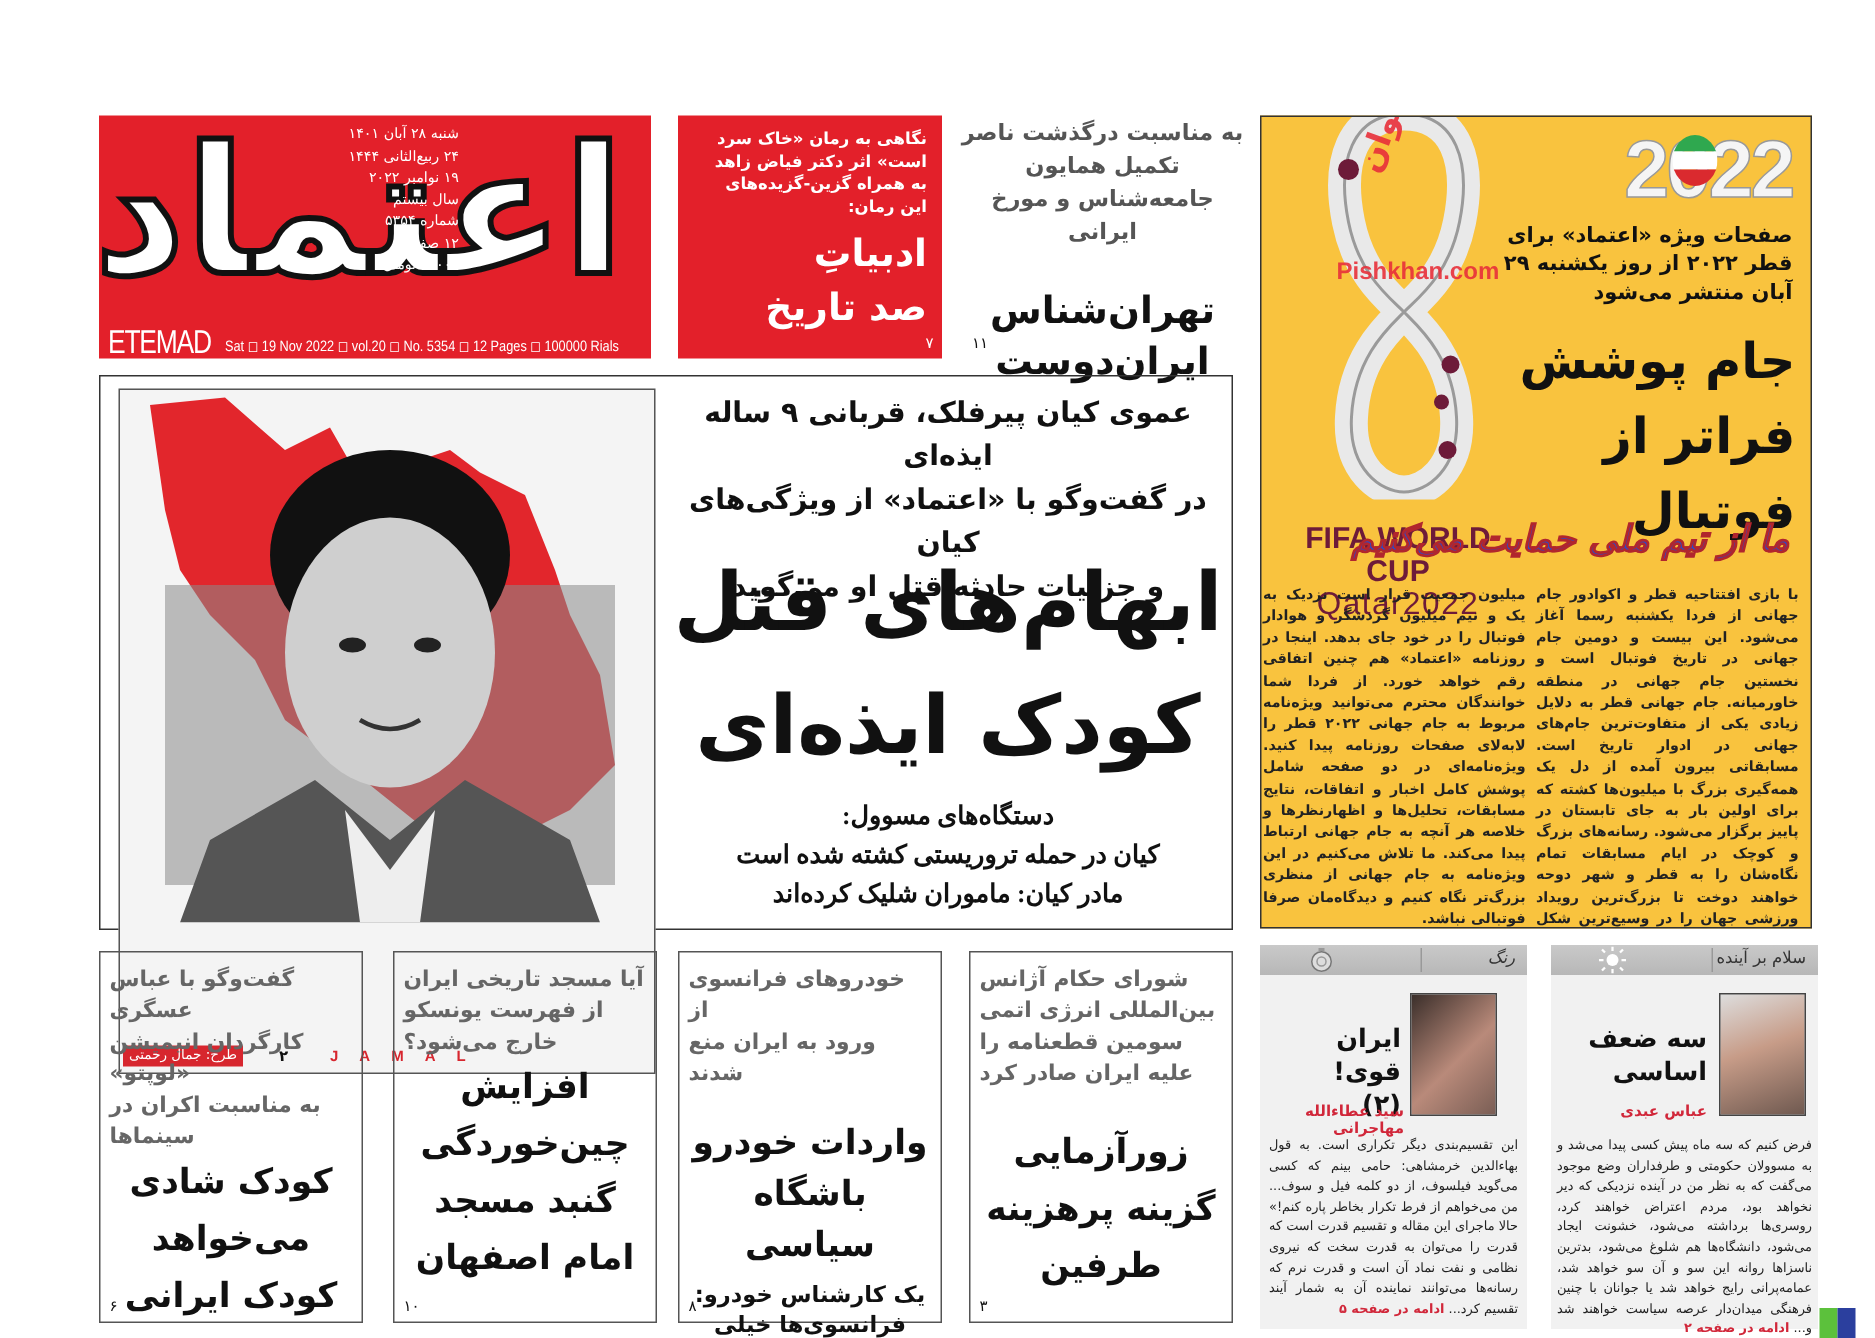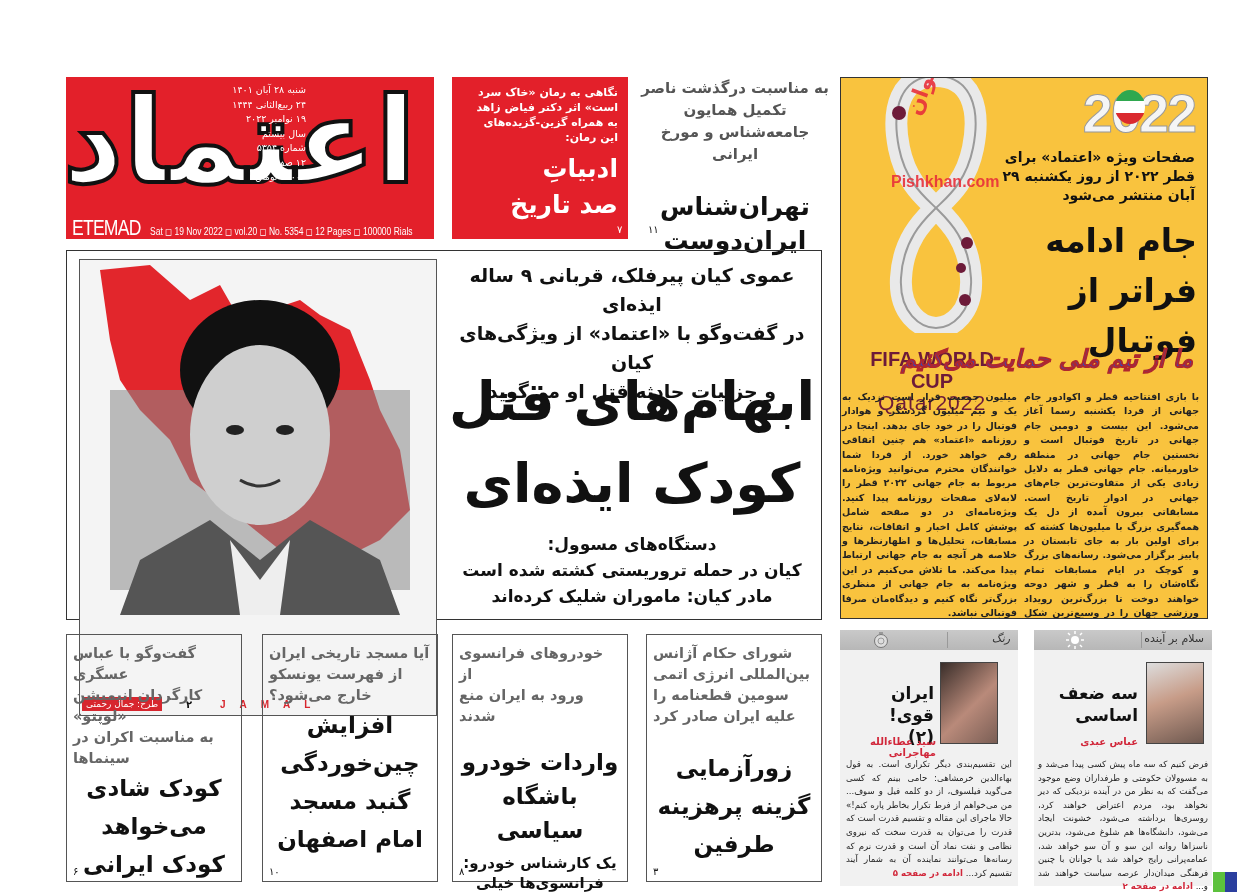--- a/index.html
+++ b/index.html
@@ -48,21 +48,21 @@
 
     
     #main { left: 66px; top: 250px; width: 756px; height: 370px; border: 1px solid #333; }
     #photo { position: absolute; left: 12px; top: 8px; width: 358px; height: 457px; border: 1px solid #555; background: #f4f4f4; overflow: hidden; }
     #photo svg { display: block; }
     #photo .credit { position: absolute; left: 2px; bottom: 4px; height: 14px; background: #d7262e; color: #fff; font-size: 9px; line-height: 14px; padding: 0 4px; direction: rtl; }
     #photo .credit-num { position: absolute; left: 106px; bottom: 5px; font-size: 10px; font-weight: bold; }
     #photo .sig { position: absolute; left: 140px; bottom: 5px; color: #d7262e; font-family: "Liberation Sans", sans-serif; font-size: 10px; letter-spacing: 14px; font-weight: bold; }
     #main .kicker { position: absolute; left: 380px; top: 10px; width: 370px; direction: rtl; text-align: center; font-size: 19px; line-height: 29px; font-weight: bold; }
     #main .headline { position: absolute; left: 380px; top: 110px; width: 370px; direction: rtl; text-align: center; font-size: 54px; line-height: 82px; font-weight: bold; }
-    #main .sub { position: absolute; left: 380px; top: 280px; width: 370px; direction: rtl; text-align: center; font-size: 17px; line-height: 26px; font-weight: bold; }
+    #main .sub { position: absolute; left: 380px; top: 280px; width: 370px; direction: rtl; text-align: center; font-size: 17px; line-height: 26px; font-weight: bold; font-family: Liberation Serif, serif; }
 
     
     .bbox { position: absolute; top: 634px; width: 176px; height: 248px; border: 1px solid #555; padding: 8px 6px; }
     .bbox .kicker { direction: rtl; text-align: left; font-size: 14.5px; line-height: 21px; color: #666; font-weight: bold; }
     .bbox .headline { direction: rtl; text-align: center; font-size: 23px; line-height: 38px; font-weight: bold; }
     .bbox .sub { direction: rtl; text-align: center; font-size: 15px; line-height: 20px; font-weight: bold; }
     .bbox .page { position: absolute; left: 6px; bottom: 4px; font-size: 10px; }
 
     
     .col { position: absolute; top: 630px; height: 256px; background: #f1f1f1; }
@@ -136,21 +136,21 @@
     <div class="l2">Qatar2022</div>
   </div>
   <div class="year">2022</div>
   <div class="flag">
     <div style="background:#2fa84f"></div>
       <div style="background:#fff"></div>
       <div style="background:#da2a2f"></div>
   </div>
   <div class="intro">صفحات ویژه «اعتماد» برای قطر ۲۰۲۲ از روز یکشنبه ۲۹ آبان منتشر می‌شود</div>
   <div class="headline">
-    <div>جام ادامه</div>
+    <div>جام پوشش</div>
     <div>فراتر از فوتبال</div>
   </div>
   <div class="slogan">ما از تیم ملی حمایت می‌کنیم</div>
   <div class="body c1">با بازی افتتاحیه قطر و اکوادور جام جهانی از فردا یکشنبه رسما آغاز می‌شود. این بیست و دومین جام جهانی در تاریخ فوتبال است و نخستین جام جهانی در منطقه خاورمیانه. جام جهانی قطر به دلایل زیادی یکی از متفاوت‌ترین جام‌های جهانی در ادوار تاریخ است. مسابقاتی بیرون آمده از دل یک همه‌گیری بزرگ با میلیون‌ها کشته که برای اولین بار به جای تابستان در پاییز برگزار می‌شود. رسانه‌های بزرگ و کوچک در ایام مسابقات تمام نگاه‌شان را به قطر و شهر دوحه خواهند دوخت تا بزرگ‌ترین رویداد ورزشی جهان را در وسیع‌ترین شکل ممکن پوشش بدهند تا ببینند چطور کشوری با کمتر از ۳</div>
   <div class="body c2">
     <span>میلیون جمعیت قرار است نزدیک به یک و نیم میلیون گردشگر و هوادار فوتبال را در خود جای بدهد. اینجا در روزنامه «اعتماد» هم چنین اتفاقی رقم خواهد خورد. از فردا شما خوانندگان محترم می‌توانید ویژه‌نامه مربوط به جام جهانی ۲۰۲۲ قطر را لابه‌لای صفحات روزنامه پیدا کنید. ویژه‌نامه‌ای در دو صفحه شامل پوشش کامل اخبار و اتفاقات، نتایج مسابقات، تحلیل‌ها و اظهارنظرها و خلاصه هر آنچه به جام جهانی ارتباط پیدا می‌کند. ما تلاش می‌کنیم در این ویژه‌نامه به جام جهانی از منظری بزرگ‌تر نگاه کنیم و دیدگاه‌مان صرفا فوتبالی نباشد.</span>
     
   </div>
 </div>
 

